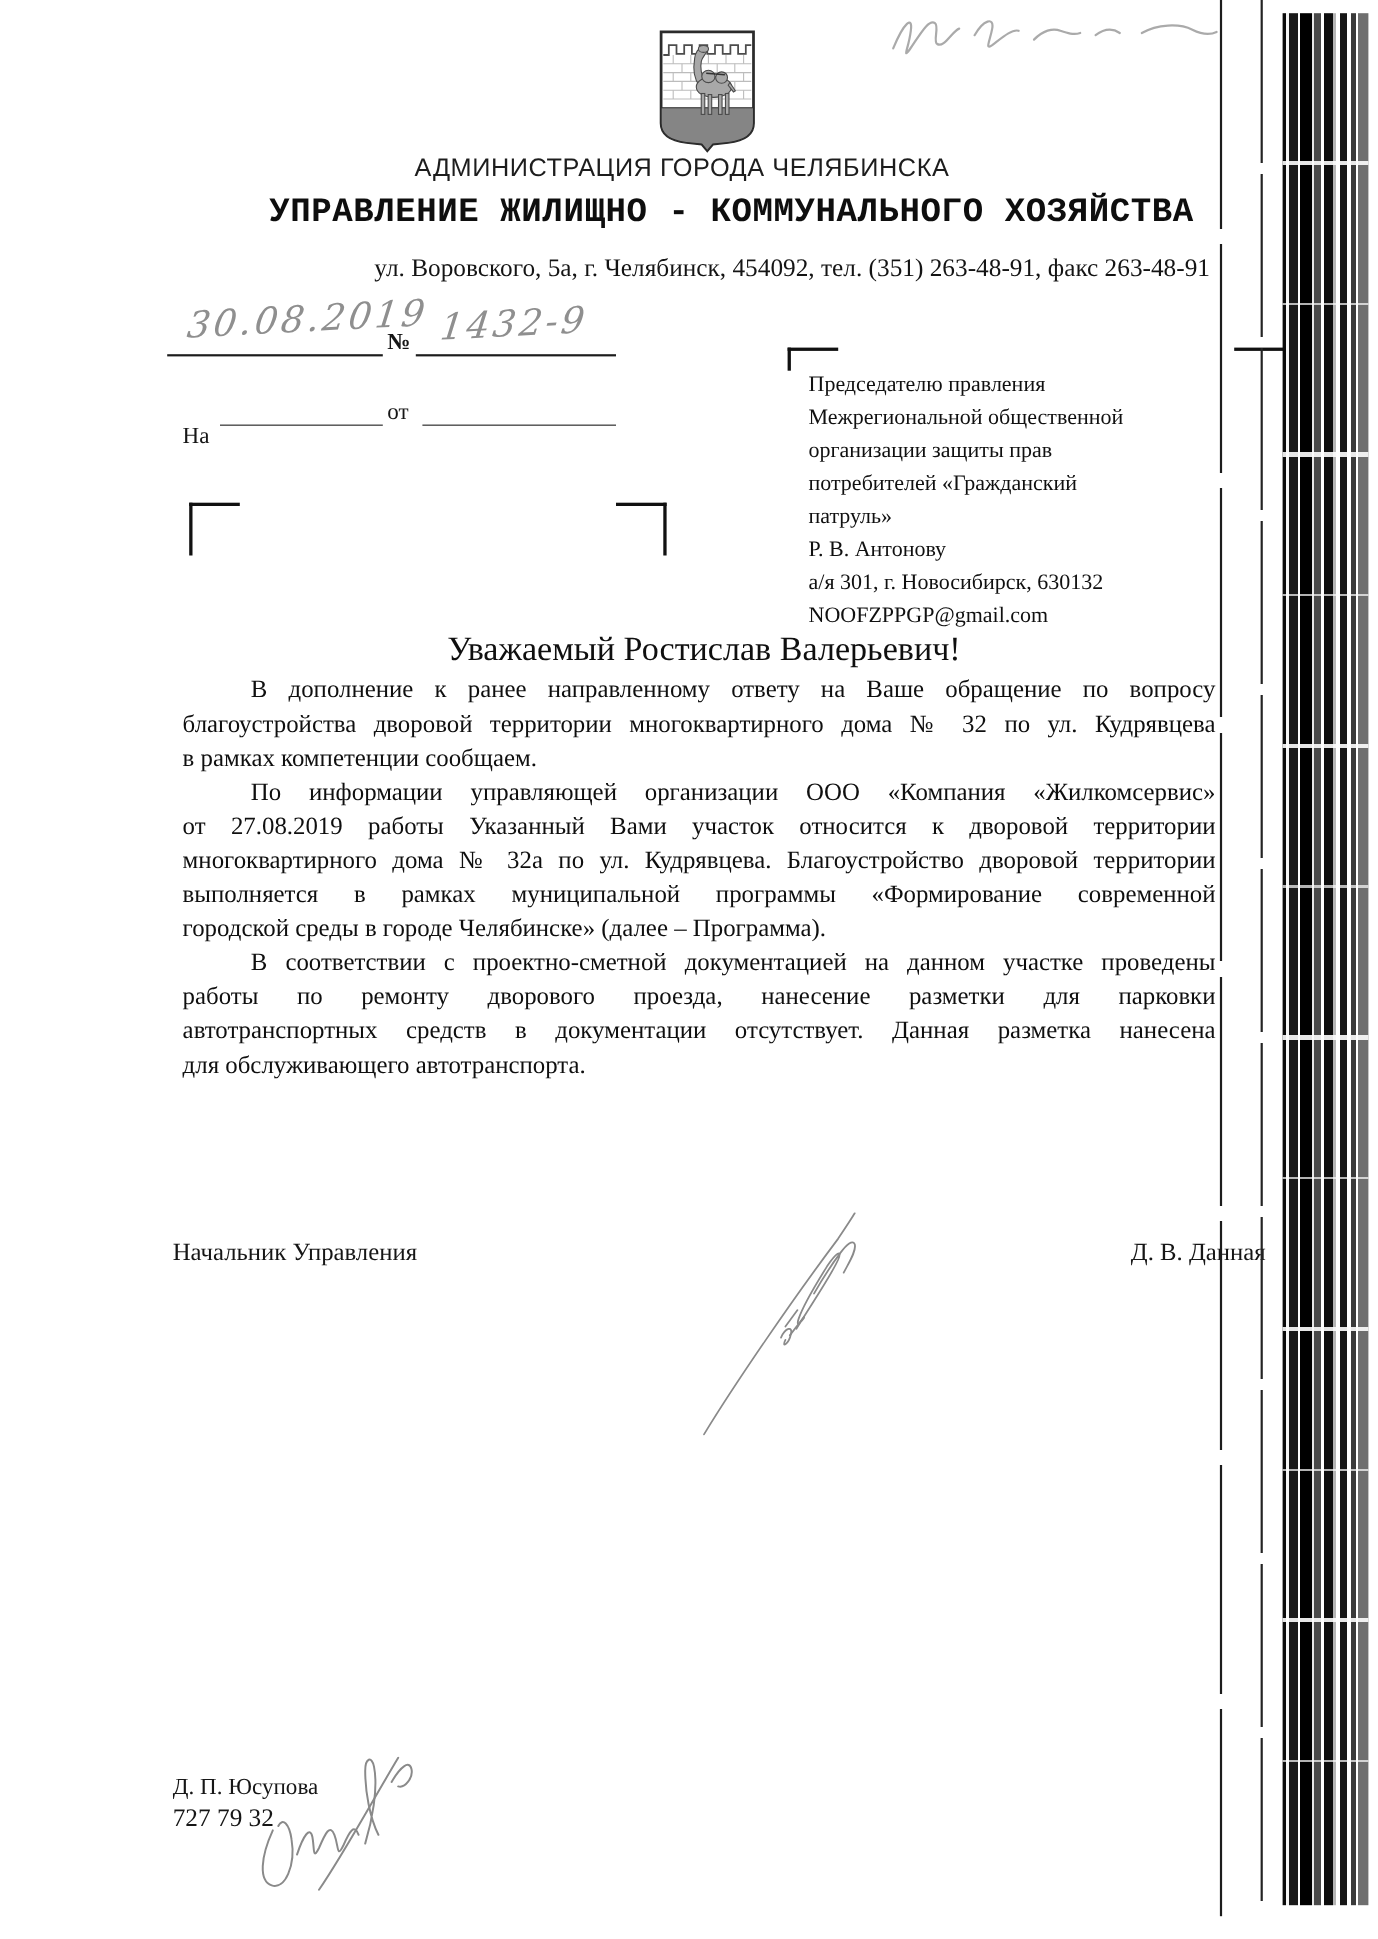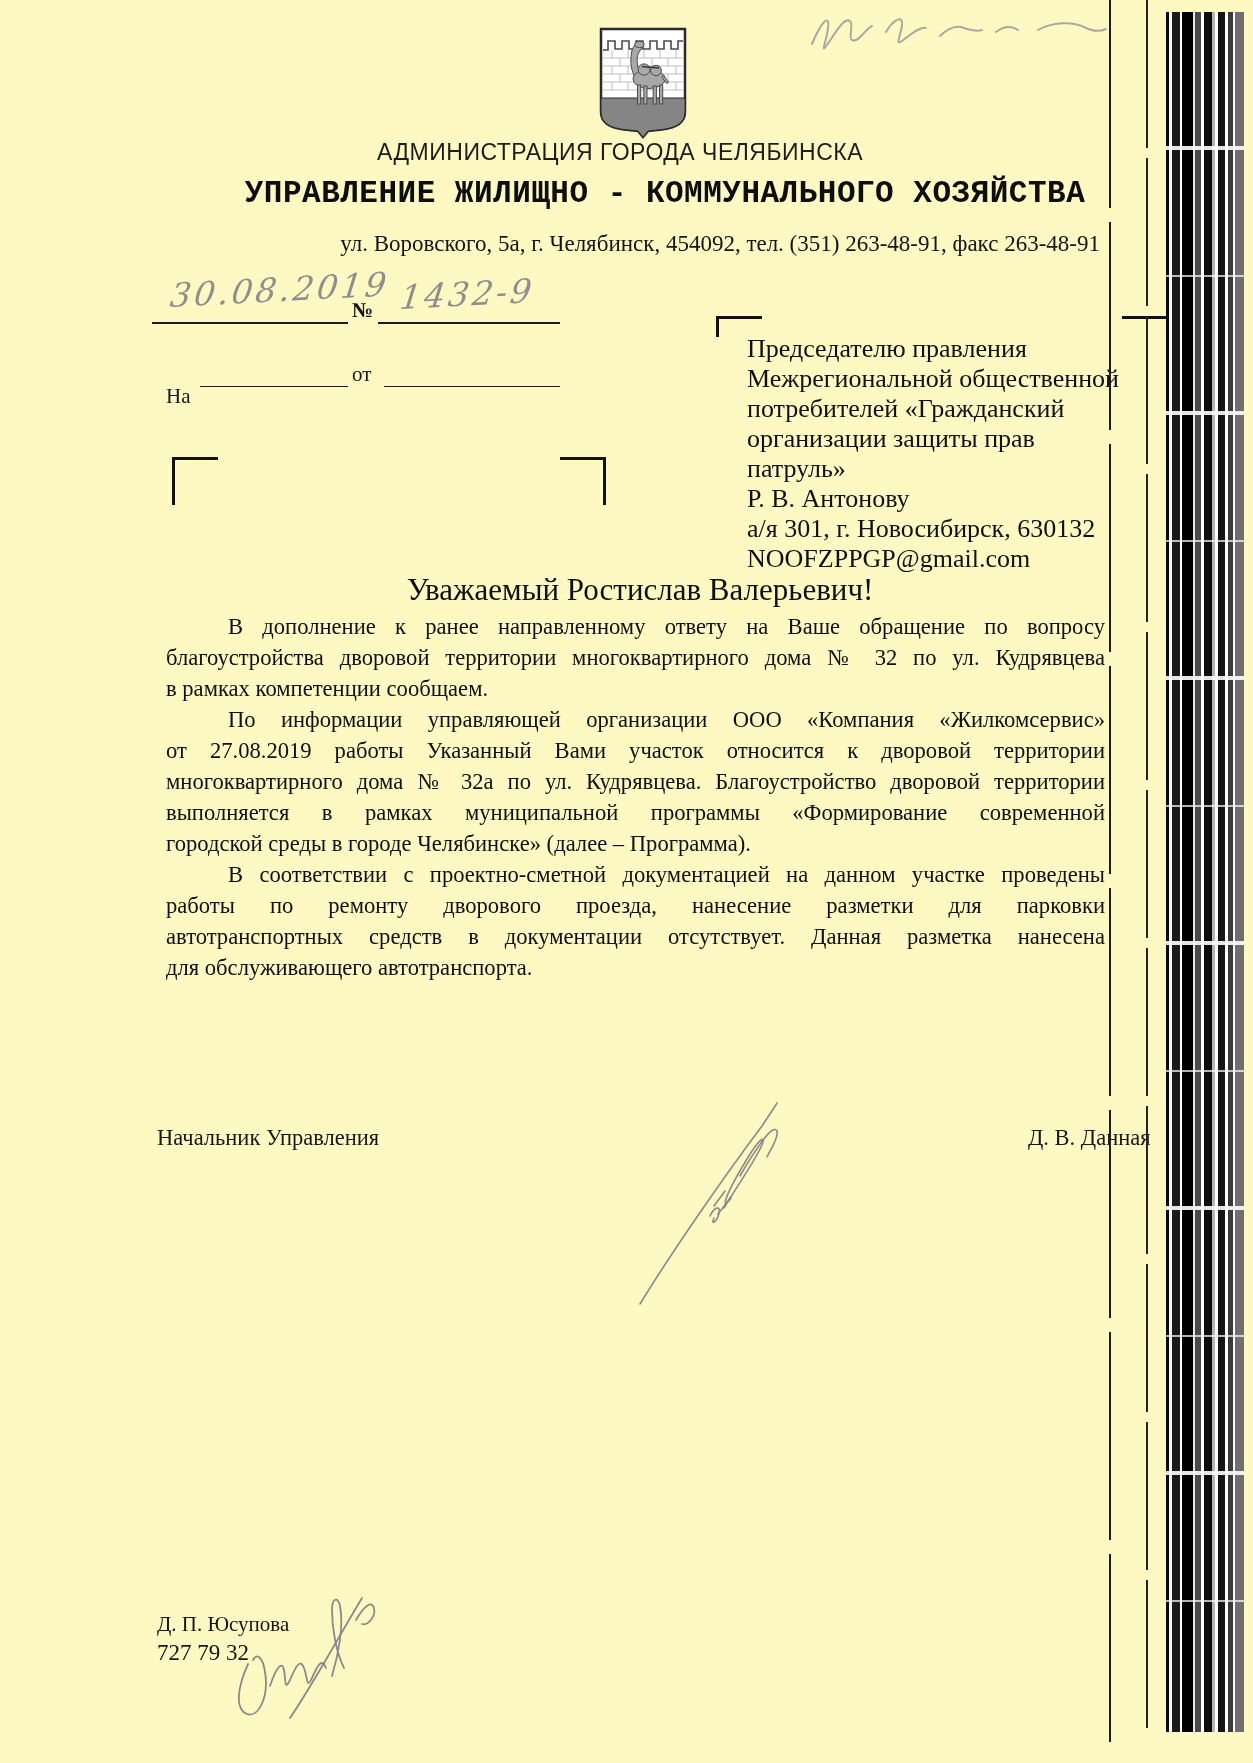--- a/index.html
+++ b/index.html
@@ -1,17 +1,17 @@
 <!DOCTYPE html>
 <html><head>
 <meta charset="utf-8">
 <style>
   html,body{margin:0;padding:0;background:#e9e9e9;}
   .page{
-    position:relative;width:1253px;height:1763px;background:#fef9c3;
+    position:relative;width:1253px;height:1763px;background:#ffffff;
     font-family:"Liberation Serif",serif;color:#161616;overflow:hidden;margin:0 auto;
   }
   
   .crest{position:absolute;left:598px;top:26px;width:90px;height:114px;}
   .org-name{
     position:absolute;left:0;width:1240px;top:139px;text-align:center;
     font-family:"Liberation Sans",sans-serif;font-size:23px;letter-spacing:.5px;color:#1d1d1d;
   }
   .dept-name{
     position:absolute;left:165px;width:1000px;top:176px;text-align:center;
@@ -32,21 +32,21 @@
   .num-label{position:absolute;left:352px;top:298px;font-size:21px;font-weight:bold;}
   .na-label{position:absolute;left:166px;top:362px;font-size:21px;margin-top:22px;}
   .ot-label{position:absolute;left:352px;top:362px;font-size:21px;}
   .rule-na{left:200px;top:386px;width:148px;border-bottom-width:1.5px;}
   .rule-ot{left:384px;top:386px;width:176px;border-bottom-width:1.5px;}
   
   .corner{position:absolute;}
   .corner .h{position:absolute;left:0;top:0;height:3px;background:#111;}
   .corner .v{position:absolute;width:3px;background:#111;}
   
-  .recipient{position:absolute;left:735px;top:334px;width:400px;font-size:26px;line-height:30px;color:#101010;margin-left:12px;}
+  .recipient{position:absolute;left:735px;top:334px;width:400px;font-size:20px;line-height:30px;color:#101010;}
   
   .salutation{position:absolute;left:165px;width:950px;top:572px;text-align:center;font-size:31px;color:#0f0f0f;}
   .body-col{position:absolute;left:155px;top:611px;width:950px;font-size:22.6px;line-height:31px;color:#0f0f0f;}
   .body-line{text-align:justify;text-align-last:justify;margin-left:11px;}
   .body-line.first{padding-left:62px;}
   .body-line.last{text-align:center;text-align-last:left;}
   .para{margin:0 0 0 0;}
   
   .sig-position{position:absolute;left:157px;top:1125px;font-size:22.5px;}
   .sig-name{position:absolute;left:1028px;top:1125px;font-size:22.5px;white-space:nowrap;}
@@ -160,22 +160,22 @@
       <div class="v" style="left:0;top:0;height:48px;"></div>
   </div>
   <div class="corner" style="left:560px;top:457px;">
     <div class="h" style="width:46px;"></div>
       <div class="v" style="left:43px;top:0;height:48px;"></div>
   </div>
 
   <div class="recipient">
     <div>Председателю правления</div>
     <div>Межрегиональной общественной</div>
+    <div>организации защиты прав</div>
     <div>потребителей «Гражданский</div>
-    <div>организации защиты прав</div>
     <div>патруль»</div>
     <div>Р. В. Антонову</div>
     <div>а/я 301, г. Новосибирск, 630132</div>
     <div>NOOFZPPGP@gmail.com</div>
   </div>
 
   <div class="salutation">Уважаемый Ростислав Валерьевич!</div>
 
   <div class="body-col">
     <div class="para">

